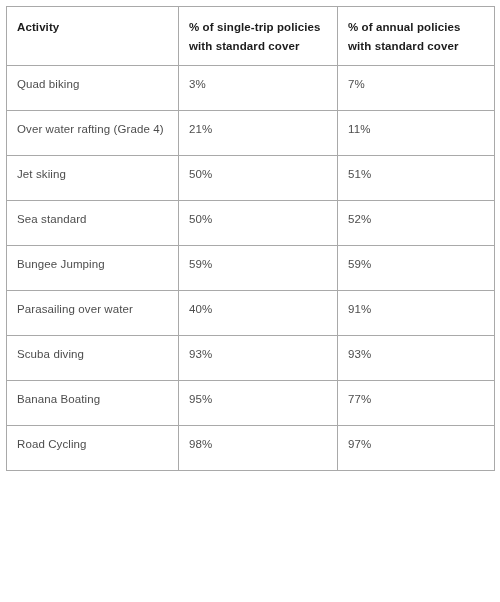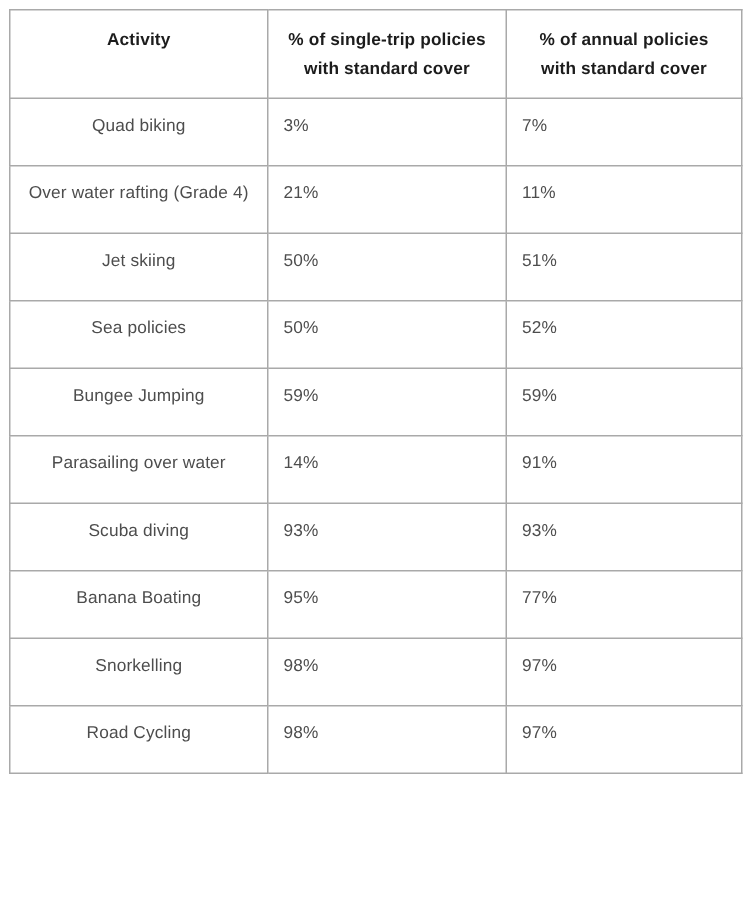--- a/index.html
+++ b/index.html
@@ -37,33 +37,31 @@
     padding: 11px 10px 10px 10px;
     text-align: left;
   }
   table.cover-table thead th {
     height: 36px;
     font-size: 11.5px;
     font-weight: bold;
     color: #1c1c1c;
     line-height: 1.62;
     letter-spacing: 0.1px;
-    text-align: center;
   }
   table.cover-table tbody td {
     height: 23px;
     font-size: 11.5px;
     font-weight: normal;
     color: #4d4d4d;
     line-height: 1.3;
     letter-spacing: 0.1px;
   }
   table.cover-table tbody td.activity-cell {
     color: #4d4d4d;
-    text-align: center;
   }
   table.cover-table tbody td.pct-cell {
     color: #4d4d4d;
   }
 </style>
 </head>
 <body>
 
 <div id="table-wrap">
   <table class="cover-table">
@@ -89,49 +87,44 @@
           <td class="activity-cell">Over water rafting (Grade 4)</td>
           <td class="pct-cell">21%</td>
           <td class="pct-cell">11%</td>
         </tr>
         <tr>
           <td class="activity-cell">Jet skiing</td>
           <td class="pct-cell">50%</td>
           <td class="pct-cell">51%</td>
         </tr>
         <tr>
-          <td class="activity-cell">Sea policies</td>
+          <td class="activity-cell">Sea standard</td>
           <td class="pct-cell">50%</td>
           <td class="pct-cell">52%</td>
         </tr>
         <tr>
           <td class="activity-cell">Bungee Jumping</td>
           <td class="pct-cell">59%</td>
           <td class="pct-cell">59%</td>
         </tr>
         <tr>
           <td class="activity-cell">Parasailing over water</td>
-          <td class="pct-cell">14%</td>
+          <td class="pct-cell">40%</td>
           <td class="pct-cell">91%</td>
         </tr>
         <tr>
           <td class="activity-cell">Scuba diving</td>
           <td class="pct-cell">93%</td>
           <td class="pct-cell">93%</td>
         </tr>
         <tr>
           <td class="activity-cell">Banana Boating</td>
           <td class="pct-cell">95%</td>
           <td class="pct-cell">77%</td>
         </tr>
         <tr>
-          <td class="activity-cell">Snorkelling</td>
-          <td class="pct-cell">98%</td>
-          <td class="pct-cell">97%</td>
-        </tr>
-        <tr>
           <td class="activity-cell">Road Cycling</td>
           <td class="pct-cell">98%</td>
           <td class="pct-cell">97%</td>
         </tr>
       </tbody>
   </table>
 </div>
 
 </body></html>

